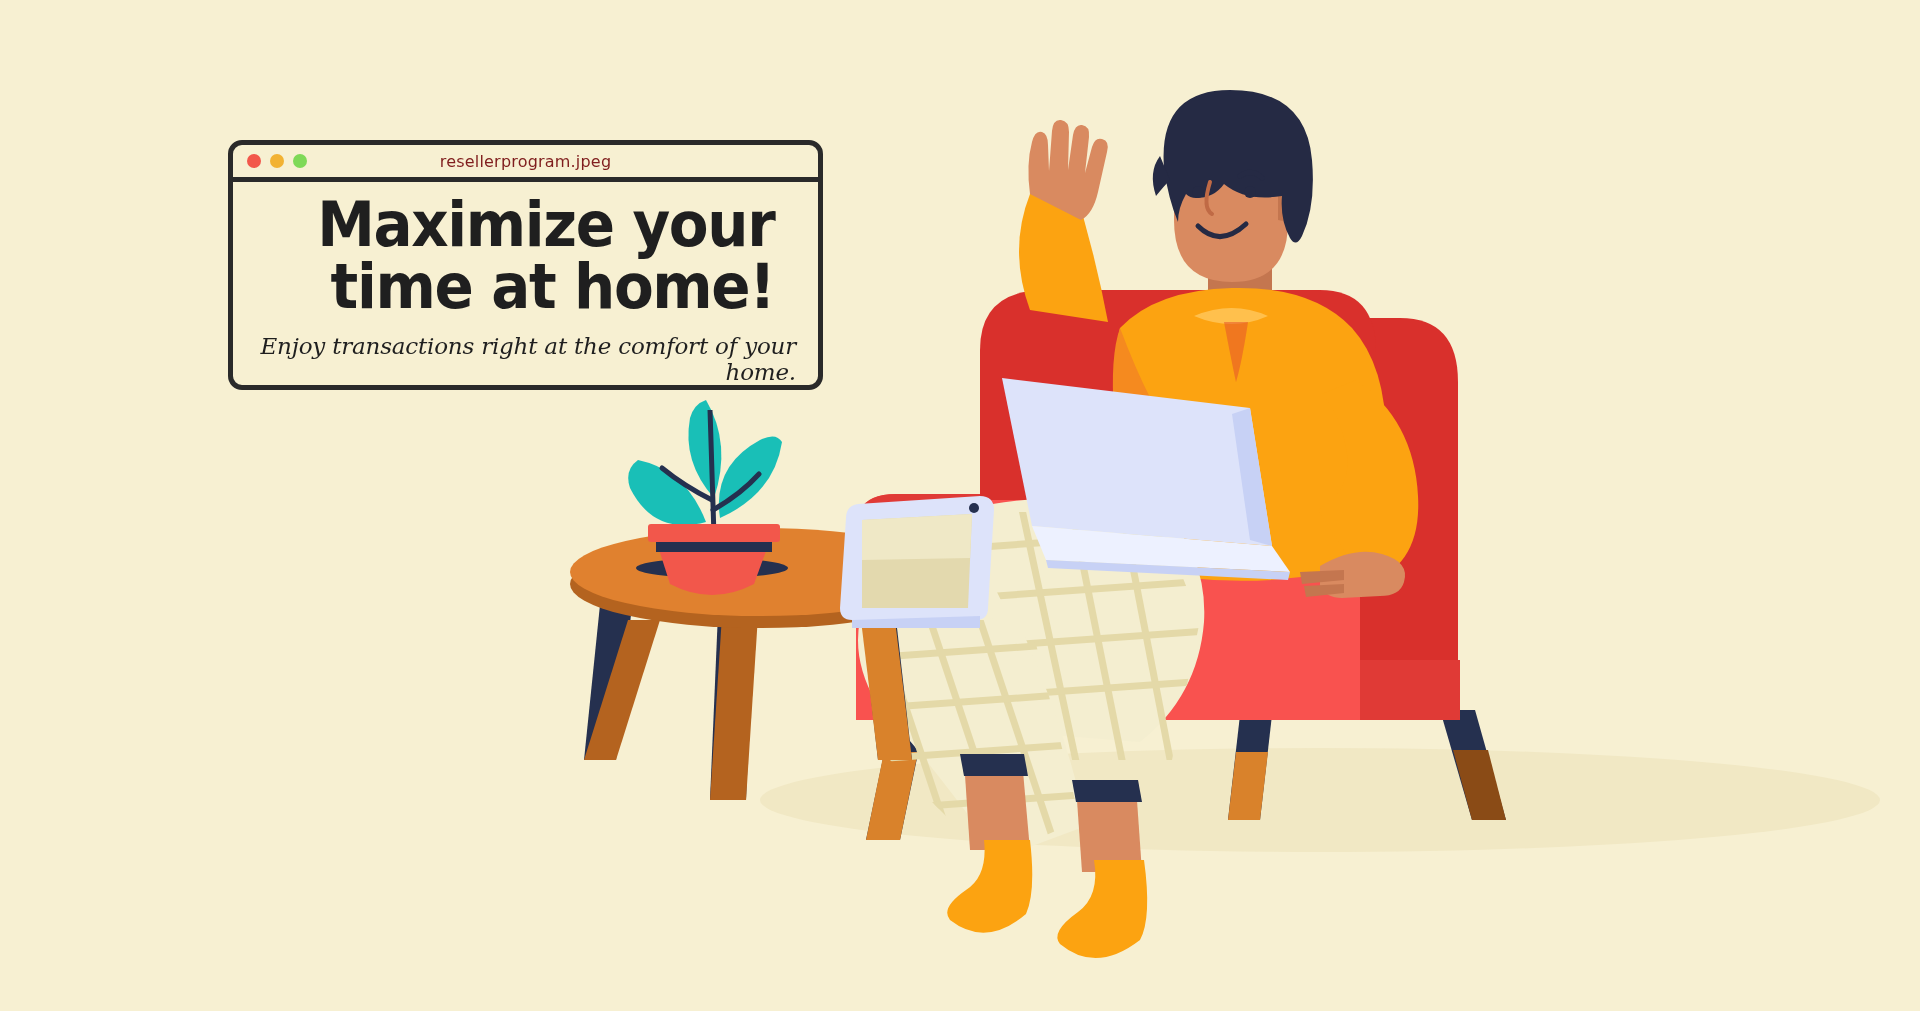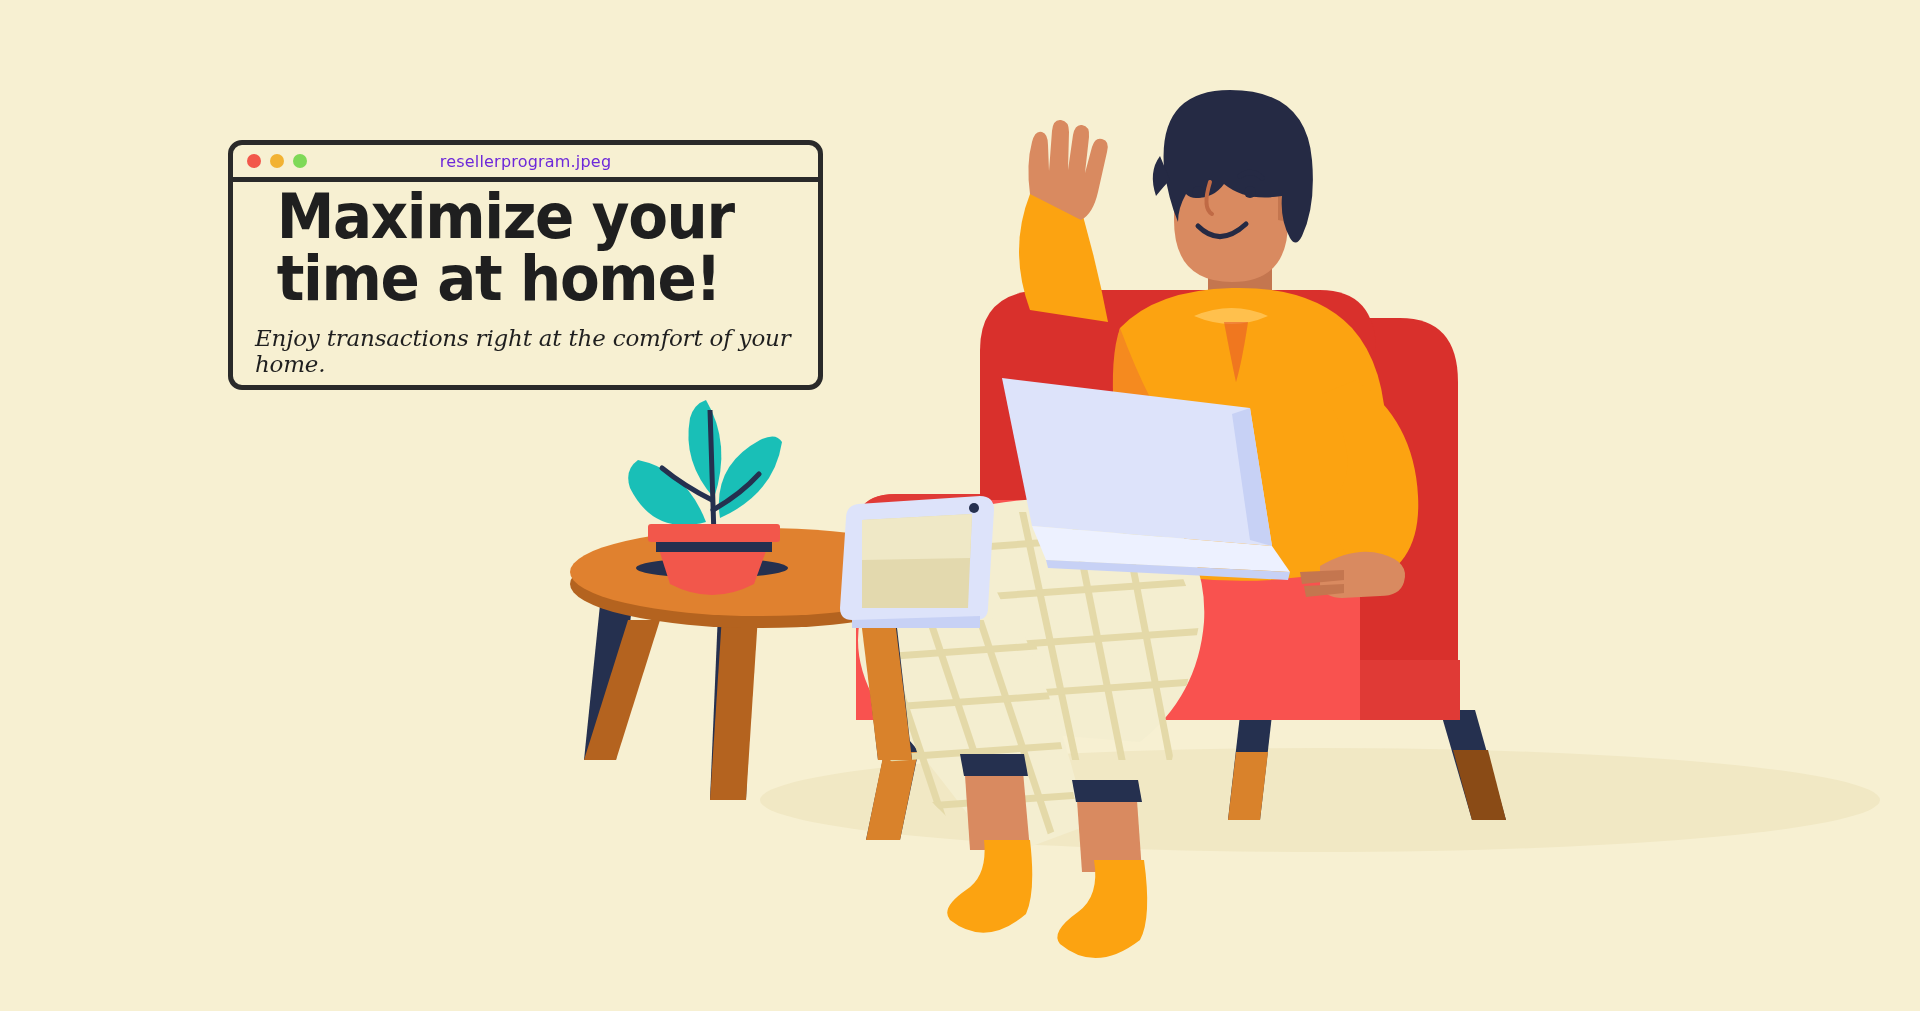--- a/index.html
+++ b/index.html
@@ -28,27 +28,27 @@
     display:flex;align-items:center;
     box-sizing:border-box;
   }
   .dots{display:flex;gap:9px;margin-left:14px;}
   .dot{width:14px;height:14px;border-radius:50%;display:block;}
   .dot.red{background:#F2574B;}
   .dot.yellow{background:#F2B233;}
   .dot.green{background:#7ED957;}
   .win-title{
     position:absolute;left:0;right:0;text-align:center;
-    font-size:16px;color:#6d28d9;letter-spacing:.2px;
+    font-size:16px;color:#7f1d1d;letter-spacing:.2px;
     font-family:"DejaVu Sans", sans-serif;
     pointer-events:none;
   }
   .win-body{
-    padding:4px 22px 10px;
-    text-align:left;
+    padding:12px 22px 10px;
+    text-align:right;
     box-sizing:border-box;
   }
   .headline{
     margin:0;
     font-family:"DejaVu Sans", sans-serif;
     font-weight:700;
     font-size:63px;
     line-height:.98;
     letter-spacing:-1.5px;
     color:#1F1F1F;

